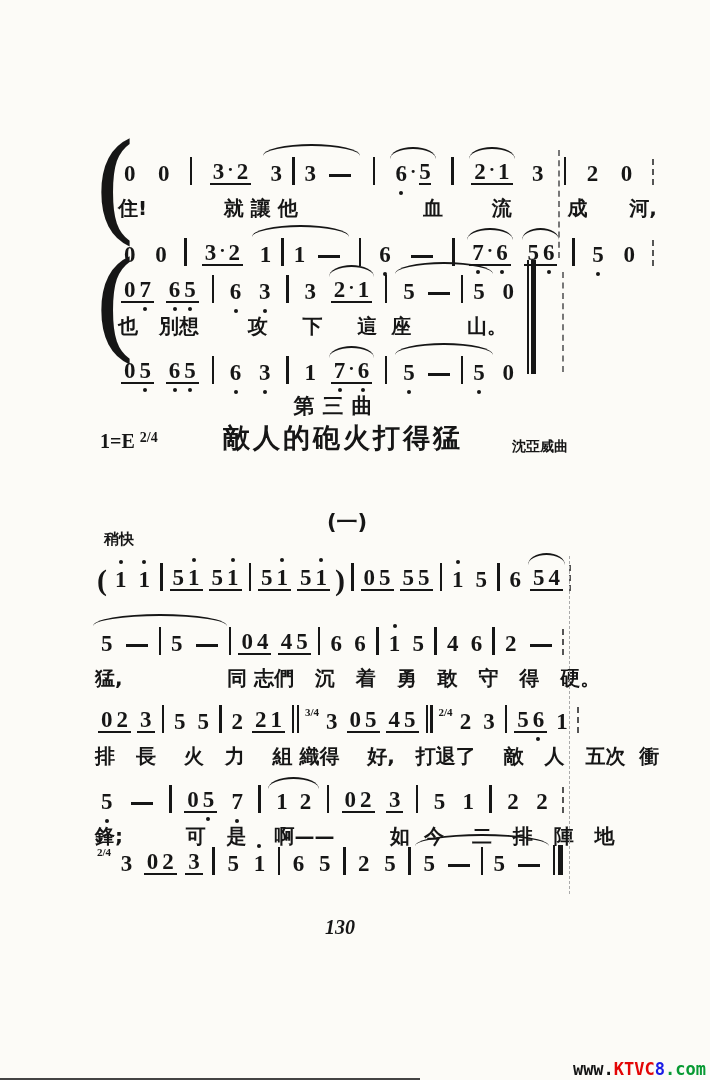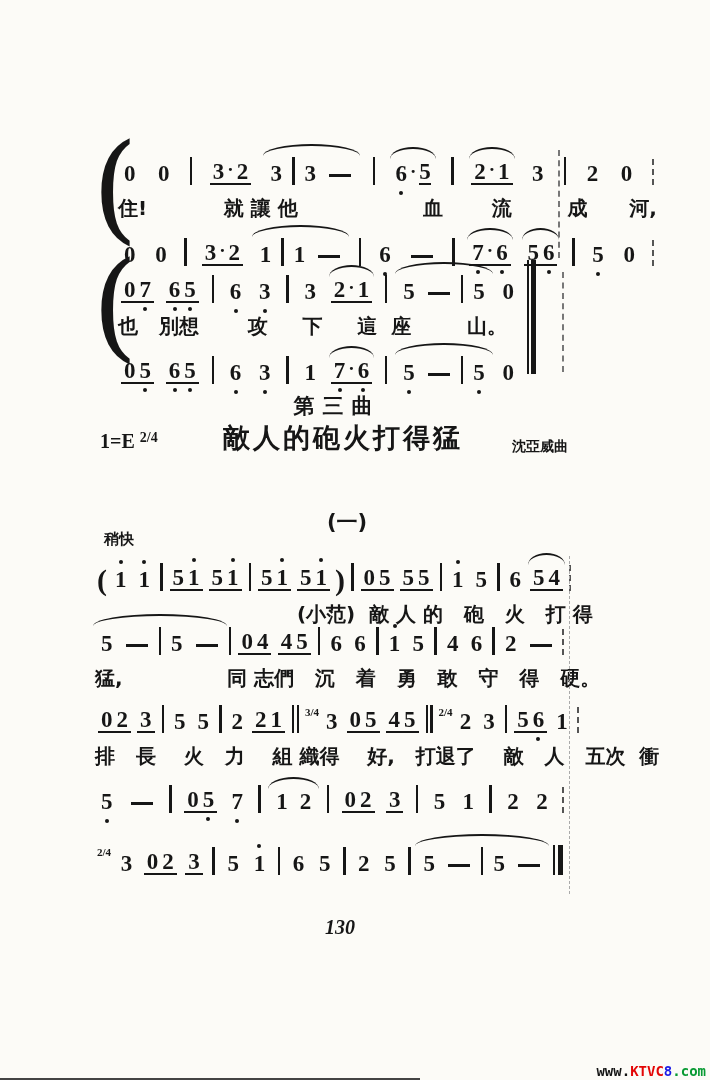--- a/index.html
+++ b/index.html
@@ -31,21 +31,21 @@
   .duet{position:absolute;display:flex;align-items:stretch;}
   .duet .col{flex:1;display:flex;flex-direction:column;justify-content:space-between;}
   .brace{font-family:"DejaVu Serif",serif;font-size:118px;line-height:.88;font-weight:400;
          width:26px;flex:none;margin-top:-4px;}
   .sys-fbar{position:absolute;top:2px;bottom:2px;width:5px;background:#161616;
             border-left:2.5px solid #161616;padding-left:2.5px;background-clip:content-box;}
   .lineblock{position:absolute;left:95px;width:472px;}
   .ctr{position:absolute;left:0;width:710px;text-align:center;}
   .edge{position:absolute;width:0;}
   .wm{position:absolute;right:4px;bottom:1px;font-family:"DejaVu Sans Mono","Liberation Mono",monospace;
-      font-weight:700;font-size:14px;letter-spacing:0;}
+      font-weight:700;font-size:17px;letter-spacing:0;}
 </style>
 </head>
 <body>
 
 <div id="sheet">
 
   <div class="duet" style="left:92px;top:140px;width:470px;height:118px;">
     <div class="brace">(</div>
     <div class="col">
       <div class="mline">
@@ -409,21 +409,20 @@
         </span>
         <span class="g">
           <span class="tie"></span>
           <span class="gu ul">
             <span class="note">5</span>
             <span class="note">4</span>
           </span>
         </span>
         <span class="bbar"></span>
       </div>
-    <div class="lyr">                             (小范)  敵 人 的   砲   火   打 得</div>
   </div>
 
   <div class="lineblock" style="top:610px;">
     <div class="mline">
         <span class="tg">
           <span class="tie"></span>
           <span class="g">
             <span class="gu">
               <span class="note">5</span>
             </span>
@@ -642,20 +641,21 @@
             <span class="note">2</span>
           </span>
         </span>
         <span class="g">
           <span class="gu">
             <span class="note">2</span>
           </span>
         </span>
         <span class="bbar"></span>
       </div>
+    <div class="lyr">鋒;         可   是    啊——        如  今    二   排   陣   地</div>
   </div>
 
   <div class="lineblock" style="top:828px;">
     <div class="mline">
         <span class="ts">2/4</span>
         <span class="g">
           <span class="gu">
             <span class="note">3</span>
           </span>
         </span>

